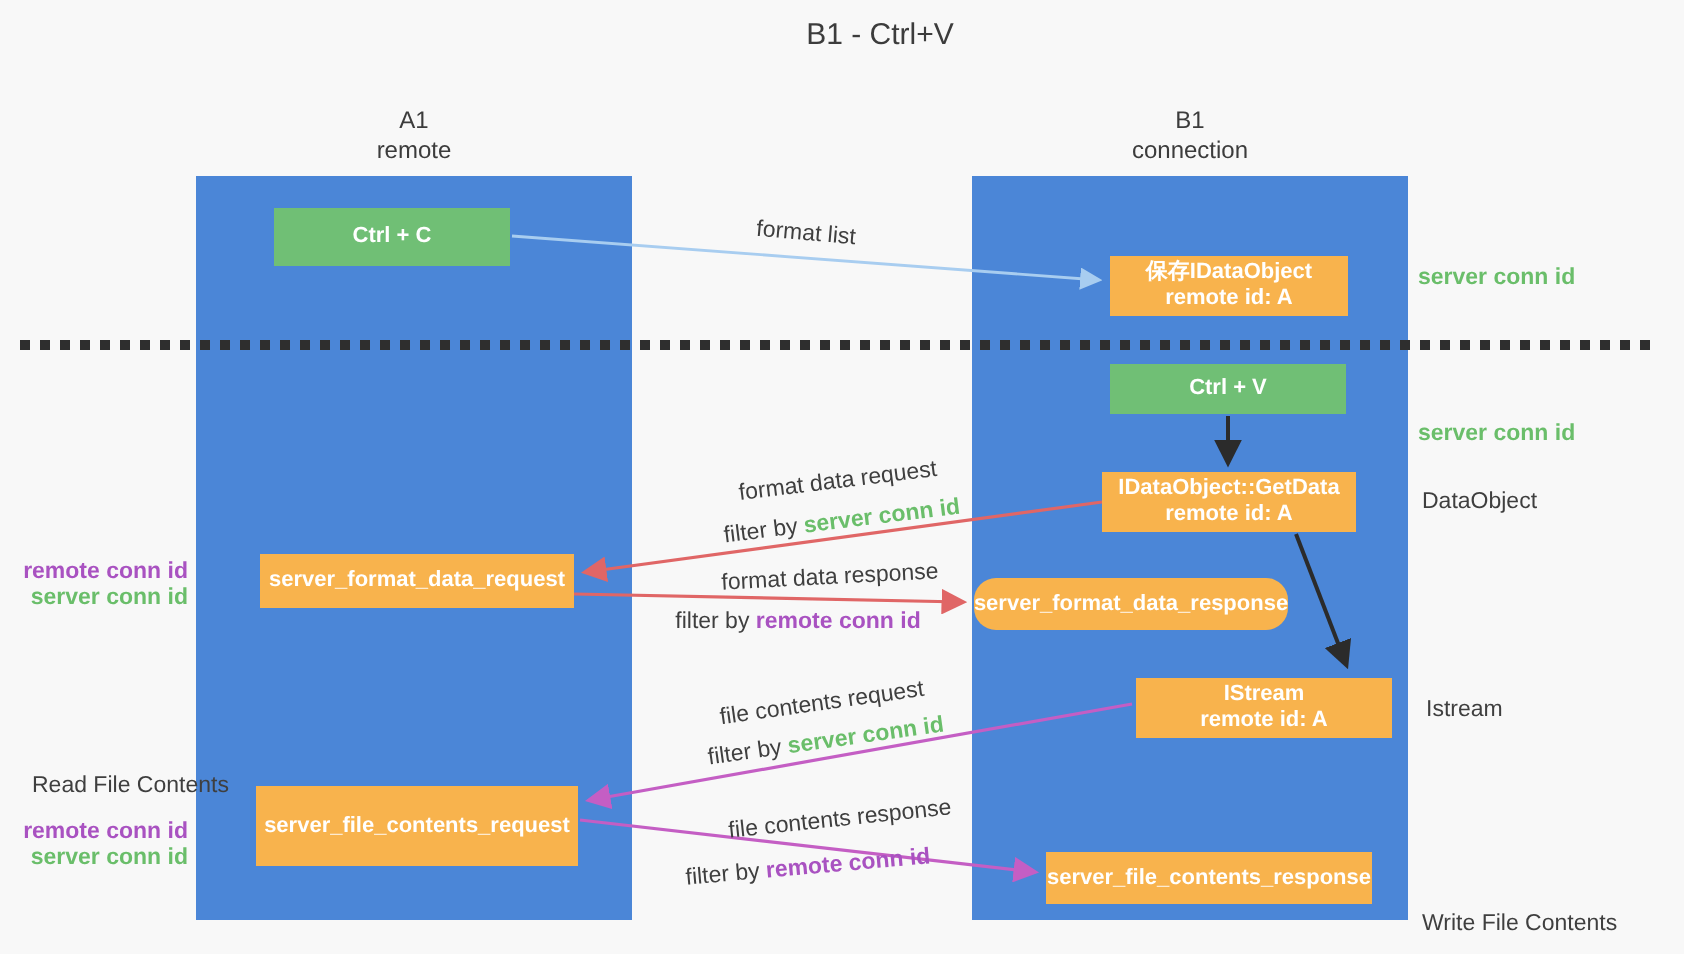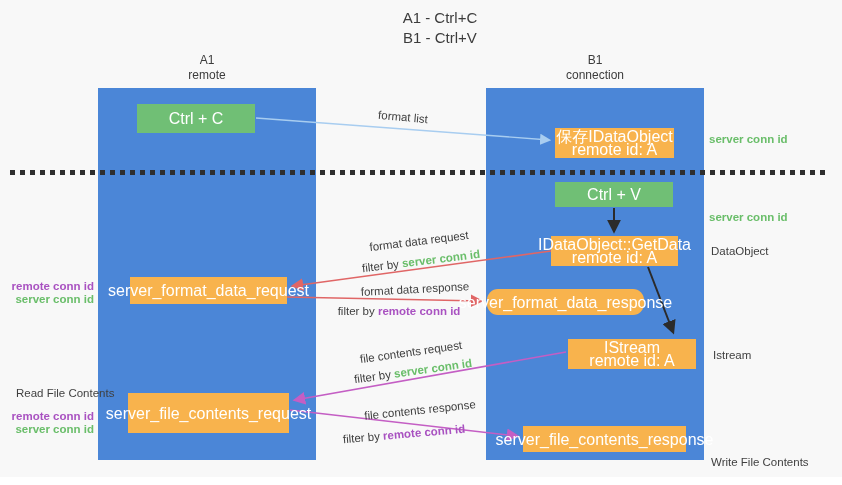--- a/index.html
+++ b/index.html
@@ -6,40 +6,39 @@
   body{
     width:842px;height:485px;position:relative;overflow:hidden;
     background:#f8f8f8;
     font-family:"Liberation Sans", sans-serif;
     color:#3f3f3f;
   }
   .lane{position:absolute;background:#4b86d7;}
   .lane-header{position:absolute;text-align:center;font-size:12px;line-height:15px;color:#3c3c3c;}
   .title{position:absolute;text-align:center;font-size:15px;line-height:20px;color:#3c3c3c;}
   .node{position:absolute;display:flex;flex-direction:column;align-items:center;justify-content:center;
-        color:#fff;font-size:16px;line-height:13px;text-align:center;white-space:nowrap;}
+        color:#fff;font-size:11px;line-height:13px;text-align:center;white-space:nowrap;font-weight:bold;}
   .green-node{background:#70bf75;}
   .orange-node{background:#f8b34d;}
   .edge-label{position:absolute;white-space:nowrap;font-size:11.5px;color:#3f3f3f;
               transform-origin:center;}
   .side-label{position:absolute;white-space:nowrap;font-size:11.5px;color:#3f3f3f;}
   .left-label{position:absolute;left:0;width:94px;text-align:right;white-space:nowrap;font-size:11.5px;}
   .green{color:#6abe6a;font-weight:bold;}
   .purple{color:#a952c1;font-weight:bold;}
   .dark{color:#3f3f3f;}
   .dotted-line{position:absolute;left:10px;top:170px;width:817px;height:5px;
                background:repeating-linear-gradient(90deg,#2e2e2e 0 5px,transparent 5px 10px);}
   .bottom-strip{position:absolute;left:0;top:477px;width:842px;height:8px;background:#ffffff;}
   svg.arrows{position:absolute;left:0;top:0;pointer-events:none;}
 </style>
 </head>
 <body>
 
 <div class="title" style="left:320px;top:8px;width:240px;">
-  <div>A1 - Ctrl+C</div>
   <div>B1 - Ctrl+V</div>
 </div>
 
 <div class="lane-header" style="left:157px;top:53px;width:100px;">
   <div>A1</div>
   <div>remote</div>
 </div>
 <div class="lane-header" style="left:545px;top:53px;width:100px;">
   <div>B1</div>
   <div>connection</div>

